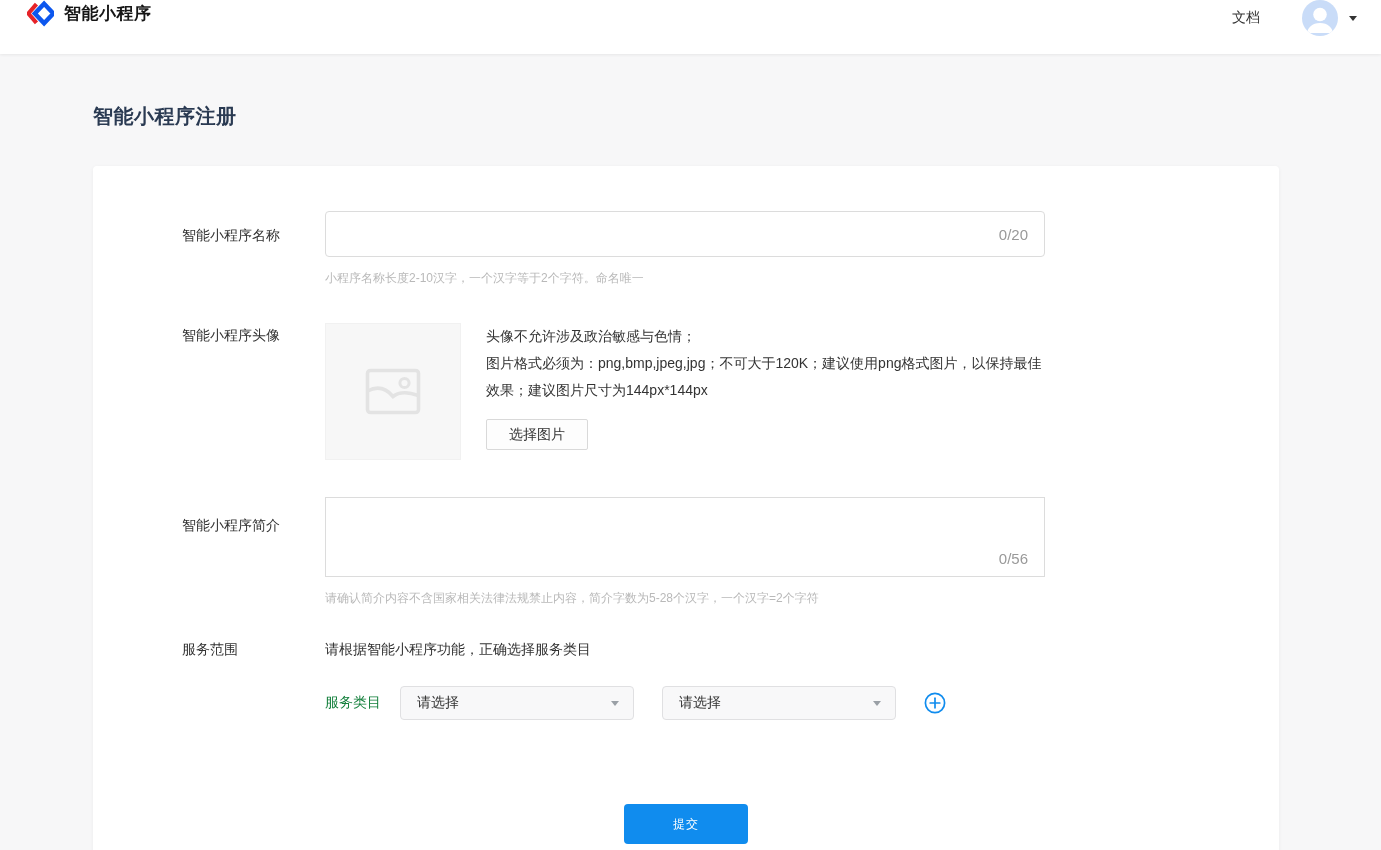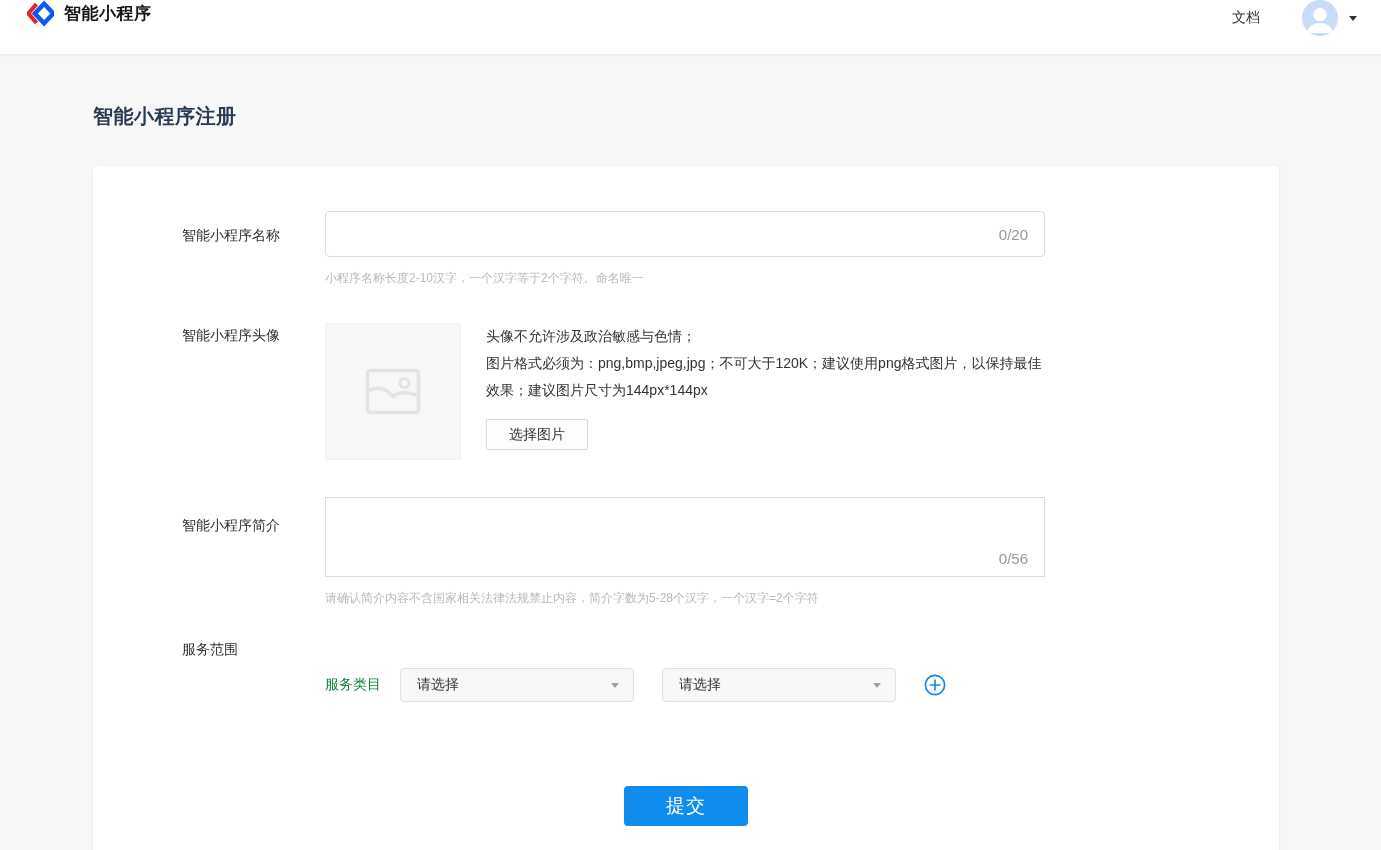--- a/index.html
+++ b/index.html
@@ -94,21 +94,21 @@
     position:absolute; right:14px; top:50%; margin-top:-2px;
     width:0; height:0;
     border-left:4.5px solid transparent; border-right:4.5px solid transparent;
     border-top:5px solid #9aa0a6;
   }
   .plus-btn { width:22px; height:22px; display:block; cursor:pointer; flex:none; }
   
   .submit-row { margin-top:84px; display:flex; justify-content:center; width:1186px; }
   .submit-btn {
     width:124px; height:40px; background:#108cee; color:#fff; border:none;
-    border-radius:4px; font-size:19px; cursor:pointer; font-family:Liberation Serif, serif; letter-spacing:1px;
+    border-radius:4px; font-size:12px; cursor:pointer; font-family:Liberation Serif, serif; letter-spacing:1px;
   }
 </style>
 </head>
 <body>
 
 <div class="header">
   <div class="brand">
     <svg class="brand-logo" viewBox="0 0 30 28">
       <polyline points="10.5,3.5 1.5,14 10.5,24.5" fill="none" stroke="#e62329" stroke-width="4.6"></polyline>
       <path d="M19 3.2 L29.3 14 L19 24.8 L8.7 14 Z" fill="none" stroke="#0d57ee" stroke-width="5"></path>
@@ -176,20 +176,21 @@
           <textarea style=""></textarea>
           <span class="char-counter counter-bottom">0/56</span>
         </div>
         <div class="field-hint">请确认简介内容不含国家相关法律法规禁止内容，简介字数为5-28个汉字，一个汉字=2个字符</div>
       </div>
     </div>
 
     <div class="form-row row-service">
       <div class="form-label">服务范围</div>
       <div>
+        <div class="service-instruction">请根据智能小程序功能，正确选择服务类目</div>
         <div class="category-row">
           <div class="category-label">服务类目</div>
           <div class="select-box">
             <span class="select-value">请选择</span>
             <span class="select-caret"></span>
           </div>
           <div class="select-box">
             <span class="select-value">请选择</span>
             <span class="select-caret"></span>
           </div>

